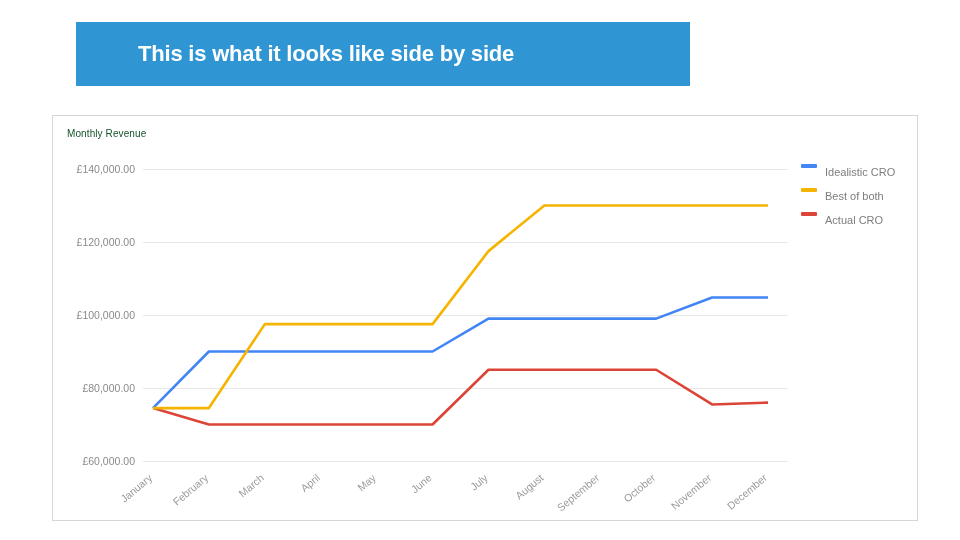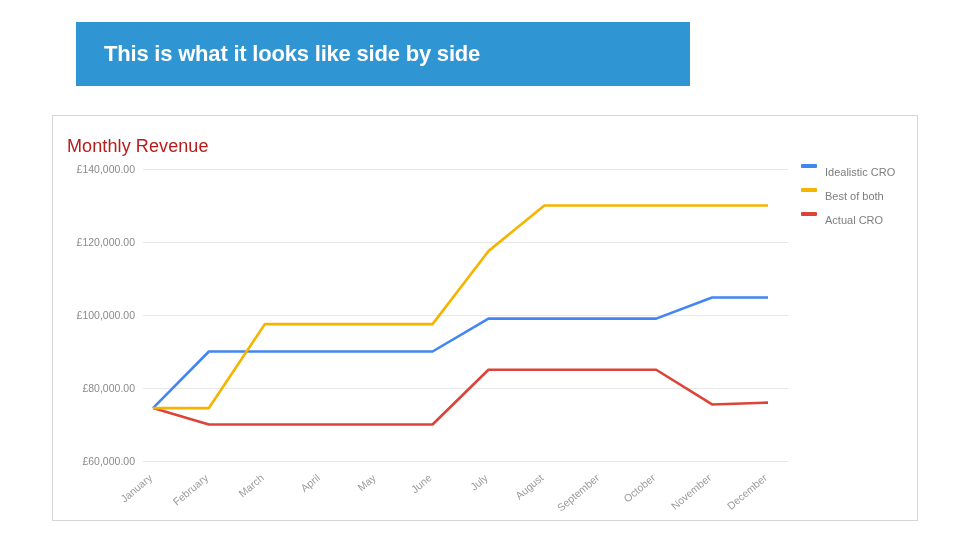--- a/index.html
+++ b/index.html
@@ -24,42 +24,42 @@
     height: 64px;
     background: #2f95d3;
     display: flex;
     align-items: center;
   }
   .banner-title {
     color: #ffffff;
     font-size: 22px;
     font-weight: bold;
     letter-spacing: -0.2px;
-    padding-left: 28px;
+    padding-left: 20px;
+    margin-left: 42px;
   }
 
   
   .chart-card {
     position: absolute;
     left: 52px;
     top: 115px;
     width: 866px;
     height: 406px;
     border: 1px solid #d6d6d6;
     background: #ffffff;
     box-sizing: border-box;
   }
   .chart-title {
     position: absolute;
     left: 14px;
     top: 12px;
-    font-size: 18px;
-    color: #b91c1c;
+    font-size: 10px;
+    color: #14532d;
     letter-spacing: 0.1px;
-    margin-top: 8px;
   }
 
   
   .plot-wrap {
     position: absolute;
     left: 0;
     top: 0;
     width: 866px;
     height: 406px;
   }

